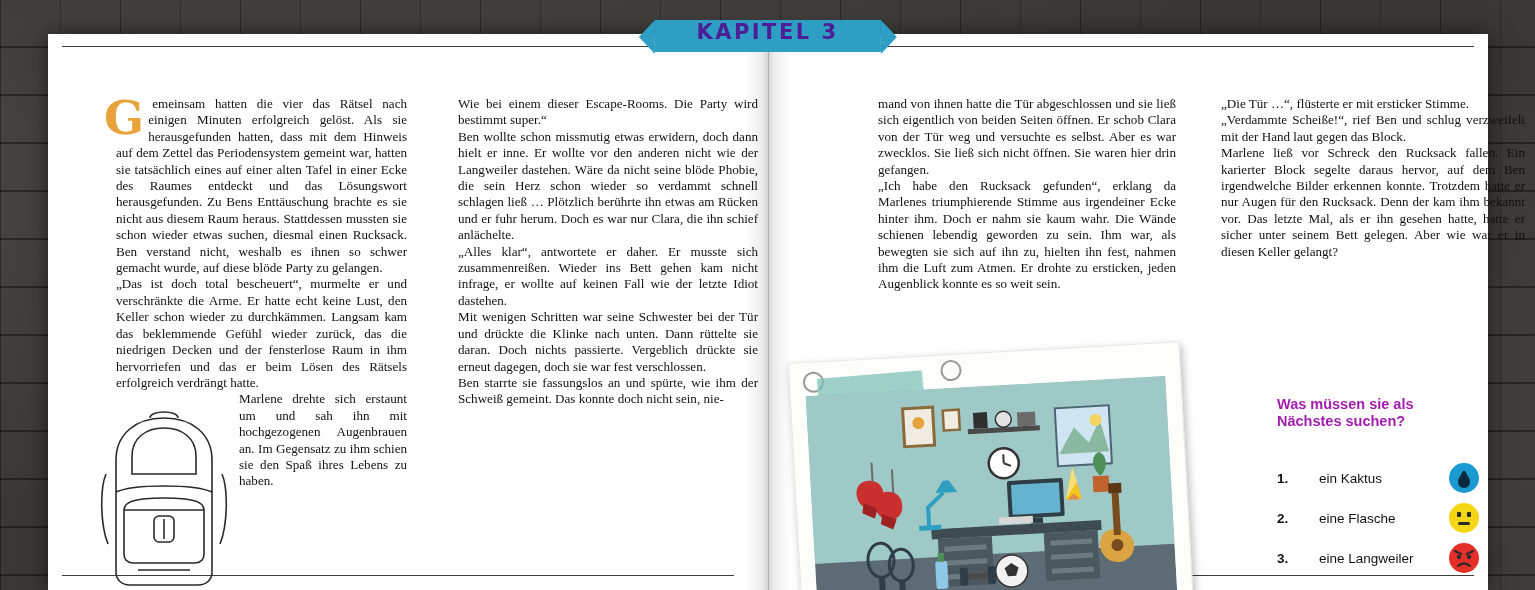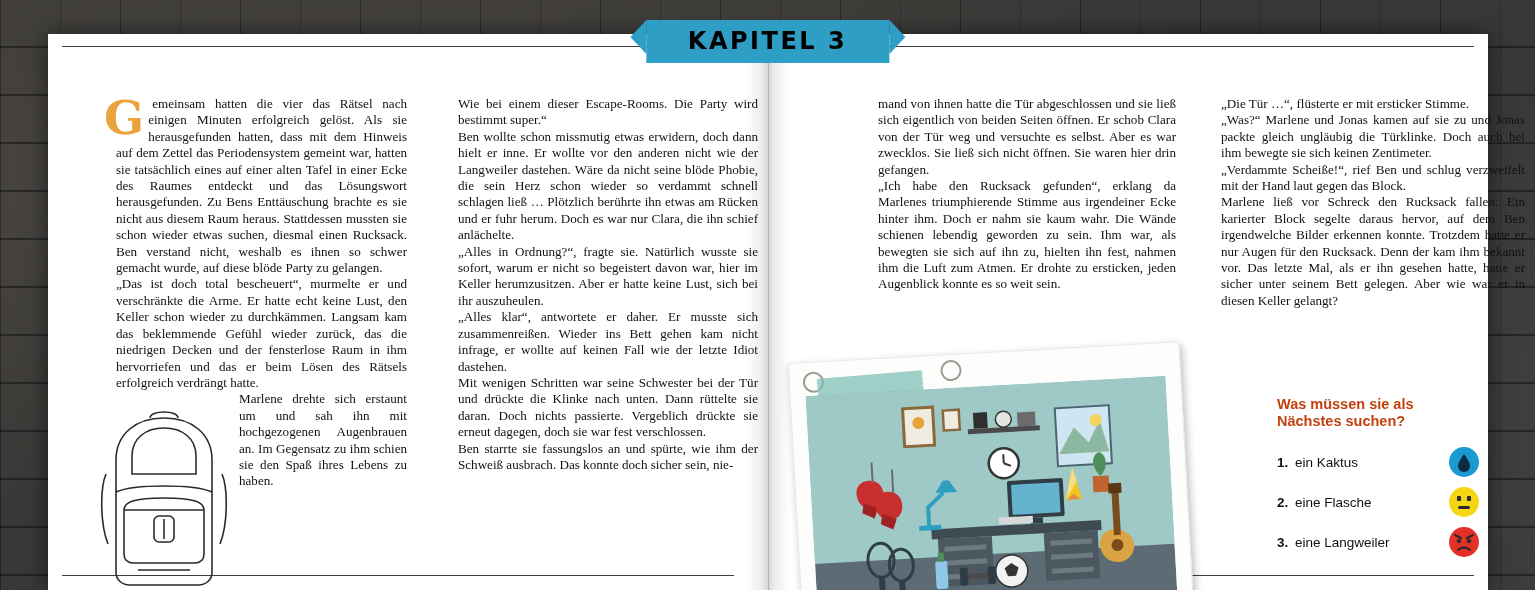--- a/index.html
+++ b/index.html
@@ -96,26 +96,26 @@
   
   .banner {
     position: absolute;
     left: 50%;
     top: 20px;
     transform: translateX(-50%);
     z-index: 6;
   }
   .banner-body {
     background: #2e9ec4;
-    color: #000000;
+    color: #4c1d95;
     font-family: "DejaVu Sans", sans-serif;
     font-weight: bold;
     letter-spacing: 2.5px;
-    font-size: 24px;
-    padding: 7px 42px 8px 42px;
+    font-size: 21px;
+    padding: 0 42px 8px 42px;
     text-align: center;
     position: relative;
     text-transform: uppercase;
   }
   .banner-body::before,
   .banner-body::after {
     content: "";
     position: absolute;
     top: 0;
     width: 0;
@@ -234,35 +234,35 @@
   
   .qbox {
     position: absolute;
     left: 1229px;
     top: 362px;
     width: 250px;
     font-family: "Liberation Sans", sans-serif;
     z-index: 5;
   }
   .qbox h3 {
-    margin: 0 0 12px 0;
+    margin: 0 0 28px 0;
     font-size: 14.5px;
     line-height: 17px;
     font-weight: bold;
-    color: #c2410c;
+    color: #a21caf;
   }
   .qrow {
     display: flex;
     align-items: center;
     height: 40px;
     font-size: 13.5px;
     color: #111;
   }
   .qnum { width: 18px; font-weight: bold; }
-  .qlabel { flex: 1; }
+  .qlabel { flex: 1; margin-left: 24px; }
   .qicon {
     width: 30px;
     height: 30px;
     border-radius: 50%;
     position: relative;
     margin-right: 48px;
   }
   .qicon.blue   { background: #1a9ad0; }
   .qicon.yellow { background: #f5d614; }
   .qicon.red    { background: #e53027; }
@@ -292,34 +292,32 @@
     <div class="wrap-backpack" style="float:left;width:0;height:0;"></div>
     <p>emeinsam hatten die vier das Rätsel nach einigen Minuten erfolgreich gelöst. Als sie herausgefunden hatten, dass mit dem Hinweis auf dem Zettel das Periodensystem gemeint war, hatten sie tatsächlich eines auf einer alten Tafel in einer Ecke des Raumes entdeckt und das Lösungswort herausgefunden. Zu Bens Enttäuschung brachte es sie nicht aus diesem Raum heraus. Stattdessen mussten sie schon wieder etwas suchen, diesmal einen Rucksack. Ben verstand nicht, weshalb es ihnen so schwer gemacht wurde, auf diese blöde Party zu gelangen.</p>
     <p>„Das ist doch total bescheuert“, murmelte er und verschränkte die Arme. Er hatte echt keine Lust, den Keller schon wieder zu durchkämmen. Langsam kam das beklemmende Gefühl wieder zurück, das die niedrigen Decken und der fensterlose Raum in ihm hervorriefen und das er beim Lösen des Rätsels erfolgreich verdrängt hatte.</p>
     <div style="float:left;width:132px;height:150px;margin:0 9px 0 -6px;shape-outside:margin-box;"></div>
     <p>Marlene drehte sich erstaunt um und sah ihn mit hochgezogenen Augenbrauen an. Im Gegensatz zu ihm schien sie den Spaß ihres Lebens zu haben.</p>
   </div>
 
   <div class="col c2">
     <p>Wie bei einem dieser Escape-Rooms. Die Party wird bestimmt super.“</p>
     <p>Ben wollte schon missmutig etwas erwidern, doch dann hielt er inne. Er wollte vor den anderen nicht wie der Langweiler dastehen. Wäre da nicht seine blöde Phobie, die sein Herz schon wieder so verdammt schnell schlagen ließ … Plötzlich berührte ihn etwas am Rücken und er fuhr herum. Doch es war nur Clara, die ihn schief anlächelte.</p>
-    <p>„Alles in Ordnung?“, fragte sie. Natürlich wusste sie sofort, warum er nicht so begeistert davon war, hier im Keller herumzusitzen. Aber er hatte keine Lust, sich bei ihr auszuheulen.</p>
     <p>„Alles klar“, antwortete er daher. Er musste sich zusammenreißen. Wieder ins Bett gehen kam nicht infrage, er wollte auf keinen Fall wie der letzte Idiot dastehen.</p>
     <p>Mit wenigen Schritten war seine Schwester bei der Tür und drückte die Klinke nach unten. Dann rüttelte sie daran. Doch nichts passierte. Vergeblich drückte sie erneut dagegen, doch sie war fest verschlossen.</p>
-    <p>Ben starrte sie fassungslos an und spürte, wie ihm der Schweiß ausbrach. Das konnte doch sicher sein, nie-</p>
+    <p>Ben starrte sie fassungslos an und spürte, wie ihm der Schweiß gemeint. Das konnte doch nicht sein, nie-</p>
   </div>
 
   <div class="col c3">
     <p>mand von ihnen hatte die Tür abgeschlossen und sie ließ sich eigentlich von beiden Seiten öffnen. Er schob Clara von der Tür weg und versuchte es selbst. Aber es war zwecklos. Sie ließ sich nicht öffnen. Sie waren hier drin gefangen.</p>
     <p>„Ich habe den Rucksack gefunden“, erklang da Marlenes triumphierende Stimme aus irgendeiner Ecke hinter ihm. Doch er nahm sie kaum wahr. Die Wände schienen lebendig geworden zu sein. Ihm war, als bewegten sie sich auf ihn zu, hielten ihn fest, nahmen ihm die Luft zum Atmen. Er drohte zu ersticken, jeden Augenblick konnte es so weit sein.</p>
   </div>
 
   <div class="col c4">
     <p>„Die Tür …“, flüsterte er mit ersticker Stimme.</p>
-    <p>„Was?“ Marlene und Jonas kamen auf sie zu und Jonas packte gleich ungläubig die Türklinke. Doch auch bei ihm bewegte sie sich keinen Zentimeter.</p>
     <p>„Verdammte Scheiße!“, rief Ben und schlug verzweifelt mit der Hand laut gegen das Block.</p>
     <p>Marlene ließ vor Schreck den Rucksack fallen. Ein karierter Block segelte daraus hervor, auf dem Ben irgendwelche Bilder erkennen konnte. Trotzdem hatte er nur Augen für den Rucksack. Denn der kam ihm bekannt vor. Das letzte Mal, als er ihn gesehen hatte, hatte er sicher unter seinem Bett gelegen. Aber wie war er in diesen Keller gelangt?</p>
   </div>
 
   <div class="backpack">
     <svg viewBox="0 0 140 185" width="140" height="185" fill="none" stroke="#2a2a2a" stroke-width="1.6">
       <path d="M22 56 C22 30, 42 14, 70 14 C98 14, 118 30, 118 56 L118 168 C118 176, 112 181, 104 181 L36 181 C28 181, 22 176, 22 168 Z"></path>
       <path d="M38 52 C38 34, 52 24, 70 24 C88 24, 102 34, 102 52 L102 70 L38 70 Z"></path>
       <path d="M22 88 C40 80, 100 80, 118 88"></path>
       <path d="M30 106 L110 106"></path>

